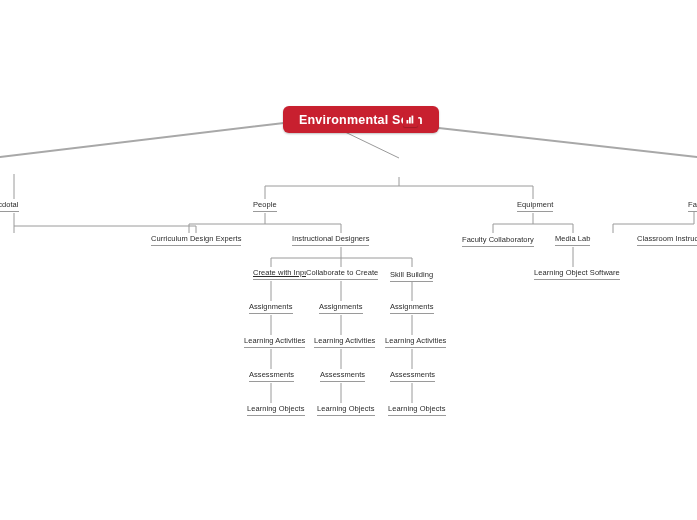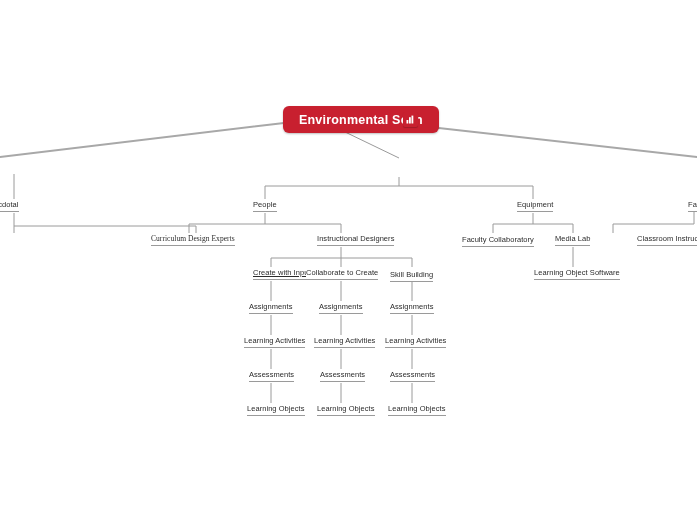--- a/index.html
+++ b/index.html
@@ -174,23 +174,23 @@
 
   <div class="leaf clip-left" style="left:-6px; top:200px;">ecdotal</div>
 
   <div class="leaf" style="left:253px; top:200px;">People</div>
 
   <div class="leaf" style="left:517px; top:200px;">Equipment</div>
 
   <div class="leaf clip-right" style="left:688px; top:200px;">Fa</div>
 
 
-  <div class="leaf" style="left:151px; top:234px;font-family:Liberation Serif, serif;">Curriculum Design Experts</div>
-
-  <div class="leaf" style="left:317px; top:234px;text-align:right;">Instructional Designers</div>
+  <div class="leaf" style="left:151px; top:234px;">Curriculum Design Experts</div>
+
+  <div class="leaf" style="left:292px; top:234px;text-align:right;">Instructional Designers</div>
 
   <div class="leaf" style="left:462px; top:235px;">Faculty Collaboratory</div>
 
   <div class="leaf" style="left:555px; top:234px;">Media Lab</div>
 
   <div class="leaf clip-right" style="left:637px; top:234px;">Classroom Instruction</div>
 
   <div class="leaf" style="left:253px; top:268px;text-decoration:underline;">Create with Input</div>
 
   <div class="leaf" style="left:306px; top:268px;">Collaborate to Create</div>

